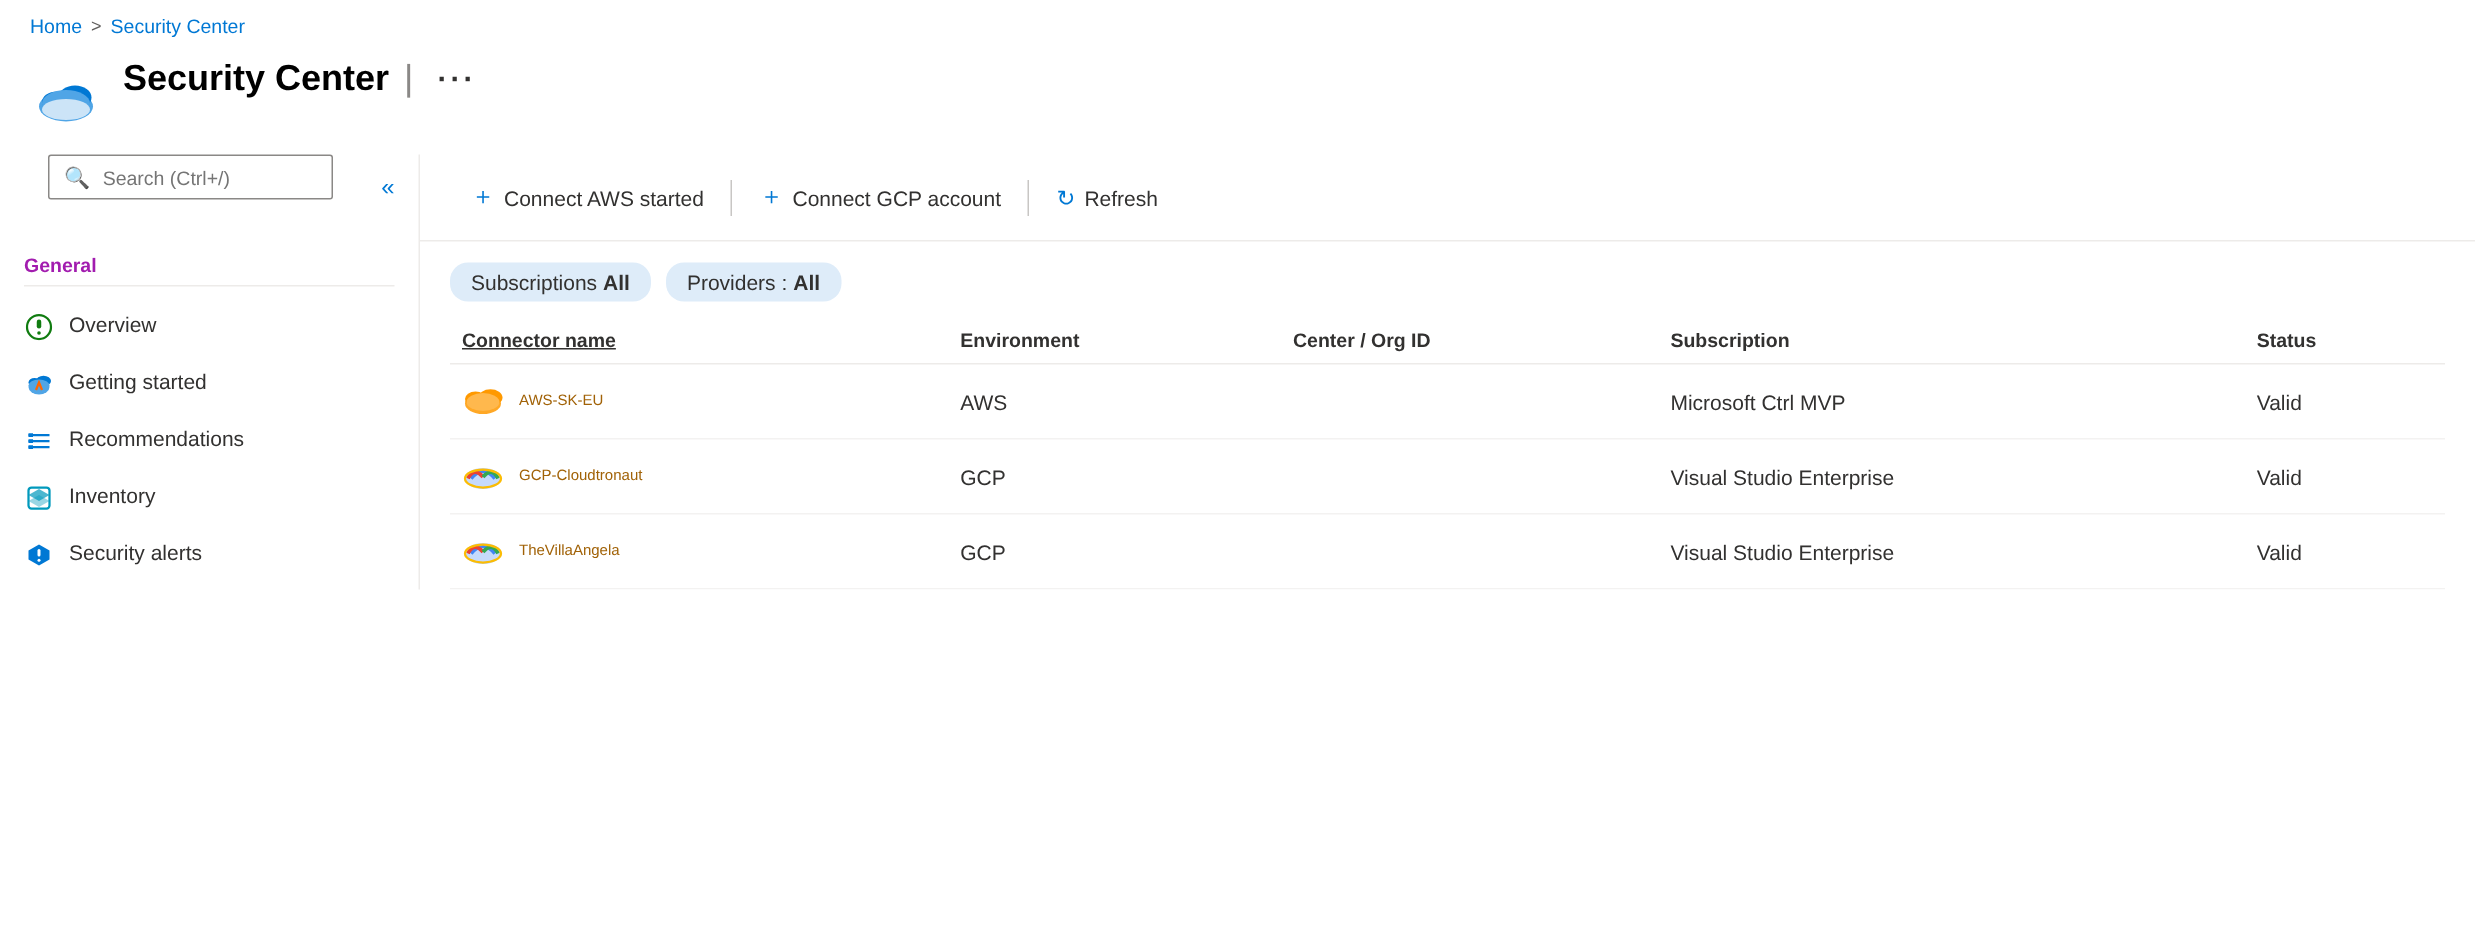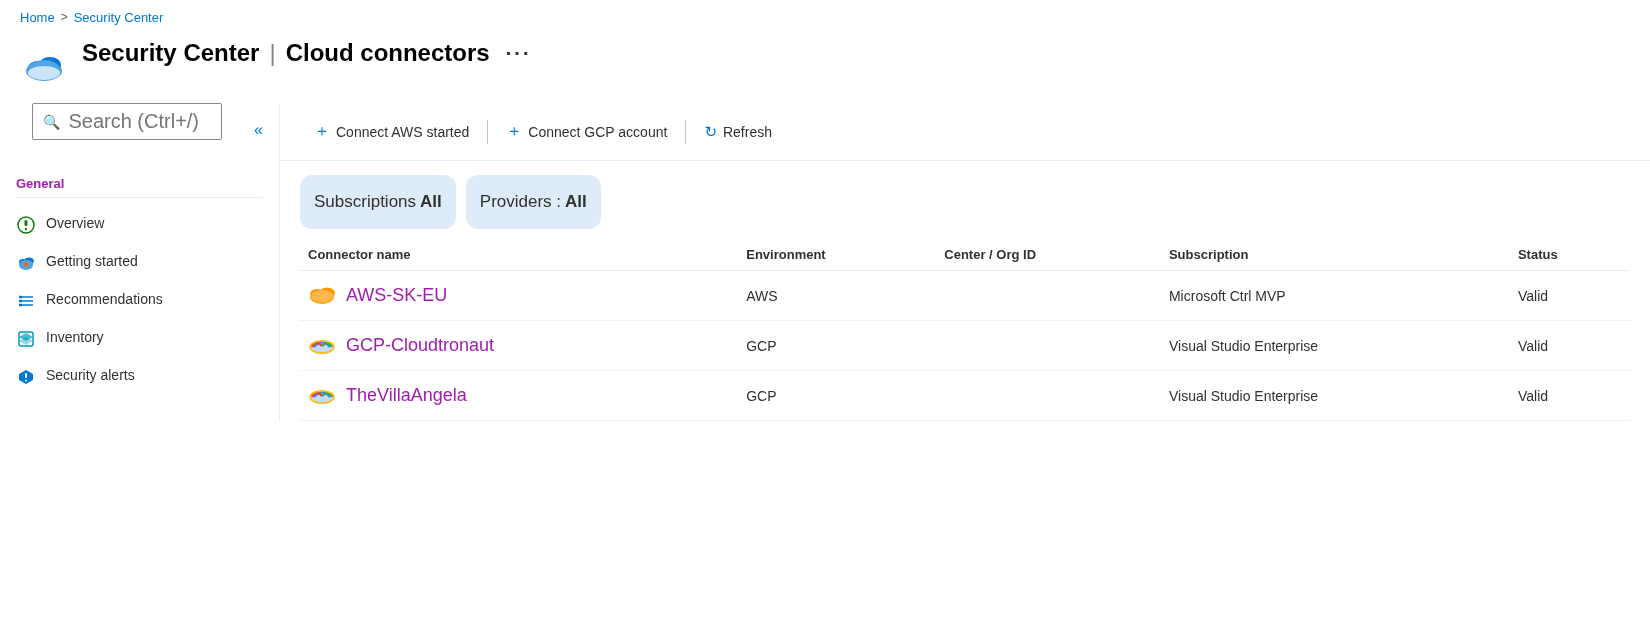--- a/index.html
+++ b/index.html
@@ -87,21 +87,21 @@
       gap: 8px;
       background: #ffffff;
     }
     .search-icon-wrap {
       color: #605e5c;
       font-size: 14px;
     }
     .search-input {
       border: none;
       outline: none;
-      font-size: 20px;
+      font-size: 13px;
       color: #ec4899;
       background: transparent;
       width: 100%;
     }
     .collapse-btn {
       display: flex;
       align-items: center;
       justify-content: center;
       padding: 4px 8px;
       cursor: pointer;
@@ -185,22 +185,22 @@
       align-items: center;
       gap: 10px;
       padding: 14px 20px 10px 20px;
     }
     .filter-pill {
       display: flex;
       align-items: center;
       gap: 4px;
       background: #deecf9;
       border-radius: 12px;
-      padding: 17px 14px;
-      font-size: 17px;
+      padding: 5px 14px;
+      font-size: 14px;
       color: #323130;
       cursor: pointer;
     }
     .filter-pill span.pill-key { font-weight: 400; }
     .filter-pill span.pill-val { font-weight: 600; }
 
     
     .table-wrap {
       padding: 0 20px;
     }
@@ -209,41 +209,41 @@
       border-collapse: collapse;
     }
     thead th {
       font-weight: 600;
       font-size: 13px;
       color: #323130;
       text-align: left;
       padding: 8px 12px 8px 0;
       border-bottom: 1px solid #edebe9;
     }
-    thead th:first-child { padding-left: 8px; }
+    thead th:first-child { padding-left: 8px; text-decoration: underline; }
     tbody tr {
       border-bottom: 1px solid #f3f2f1;
       cursor: pointer;
     }
     tbody td {
       padding: 12px 12px 12px 0;
       font-size: 14px;
       color: #323130;
       vertical-align: middle;
     }
     tbody td:first-child { padding-left: 8px; }
     .connector-cell {
       display: flex;
       align-items: center;
       gap: 10px;
     }
     .connector-name-link {
-      color: #a21caf;
+      color: #a16207;
       text-decoration: none;
-      font-size: 18px;
+      font-size: 10px;
     }
   </style>
 </head>
 <body>
 
 <div class="breadcrumb">
   <a>Home</a>
   <span class="breadcrumb-sep">&gt;</span>
   <a>Security Center</a>
 </div>
@@ -256,21 +256,20 @@
       <ellipse cx="18" cy="27" rx="10" ry="7" fill="#0078d4"></ellipse>
       <ellipse cx="30" cy="24" rx="11" ry="8" fill="#0078d4"></ellipse>
       <ellipse cx="24" cy="28" rx="16" ry="9" fill="#50a5e6"></ellipse>
       <ellipse cx="24" cy="32" rx="16" ry="7" fill="#cce4f7"></ellipse>
     </svg>
   </div>
   <div class="header-text">
     <div class="header-title">
       <span>Security Center</span>
       <span class="header-divider">|</span>
-      <span>Cloud connectors</span>
       <span class="header-more">···</span>
     </div>
   </div>
 </div>
 
 <div class="main-layout">
 
   <div class="sidebar">
     <div style="display:flex;align-items:center;padding:0 8px 0 16px;margin-bottom:12px;">
       <div class="search-box" style="flex:1;">

